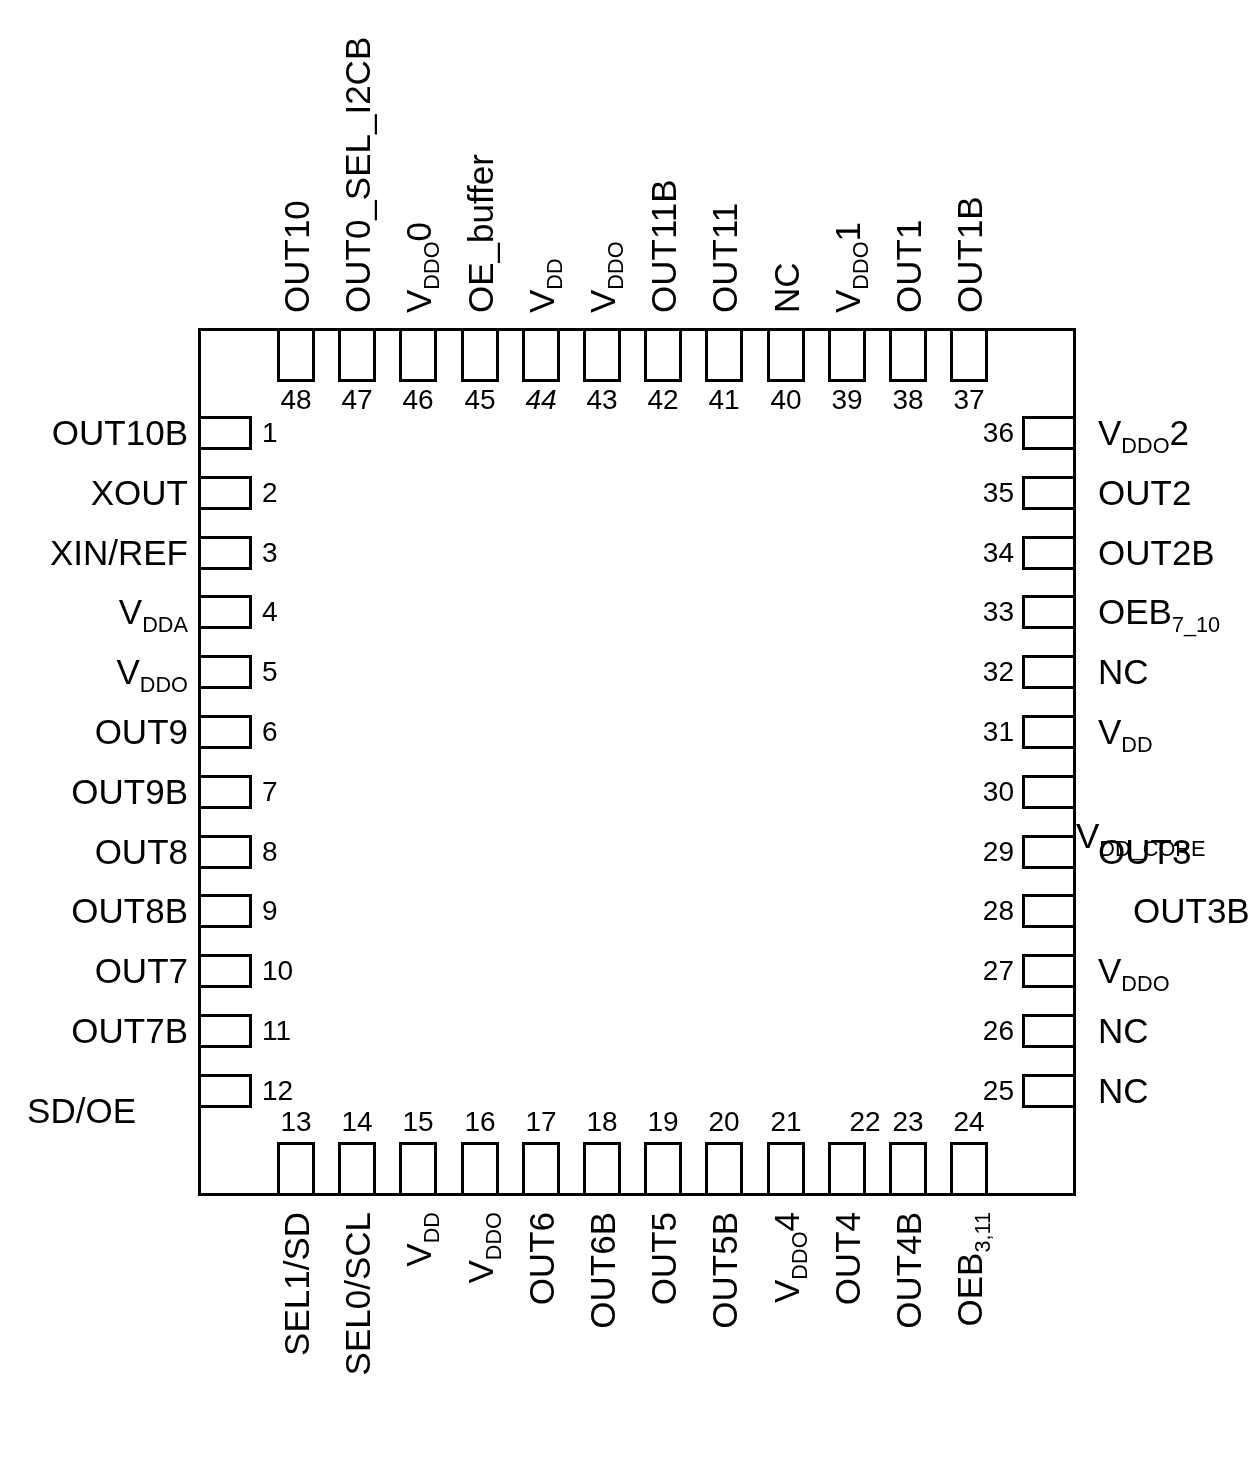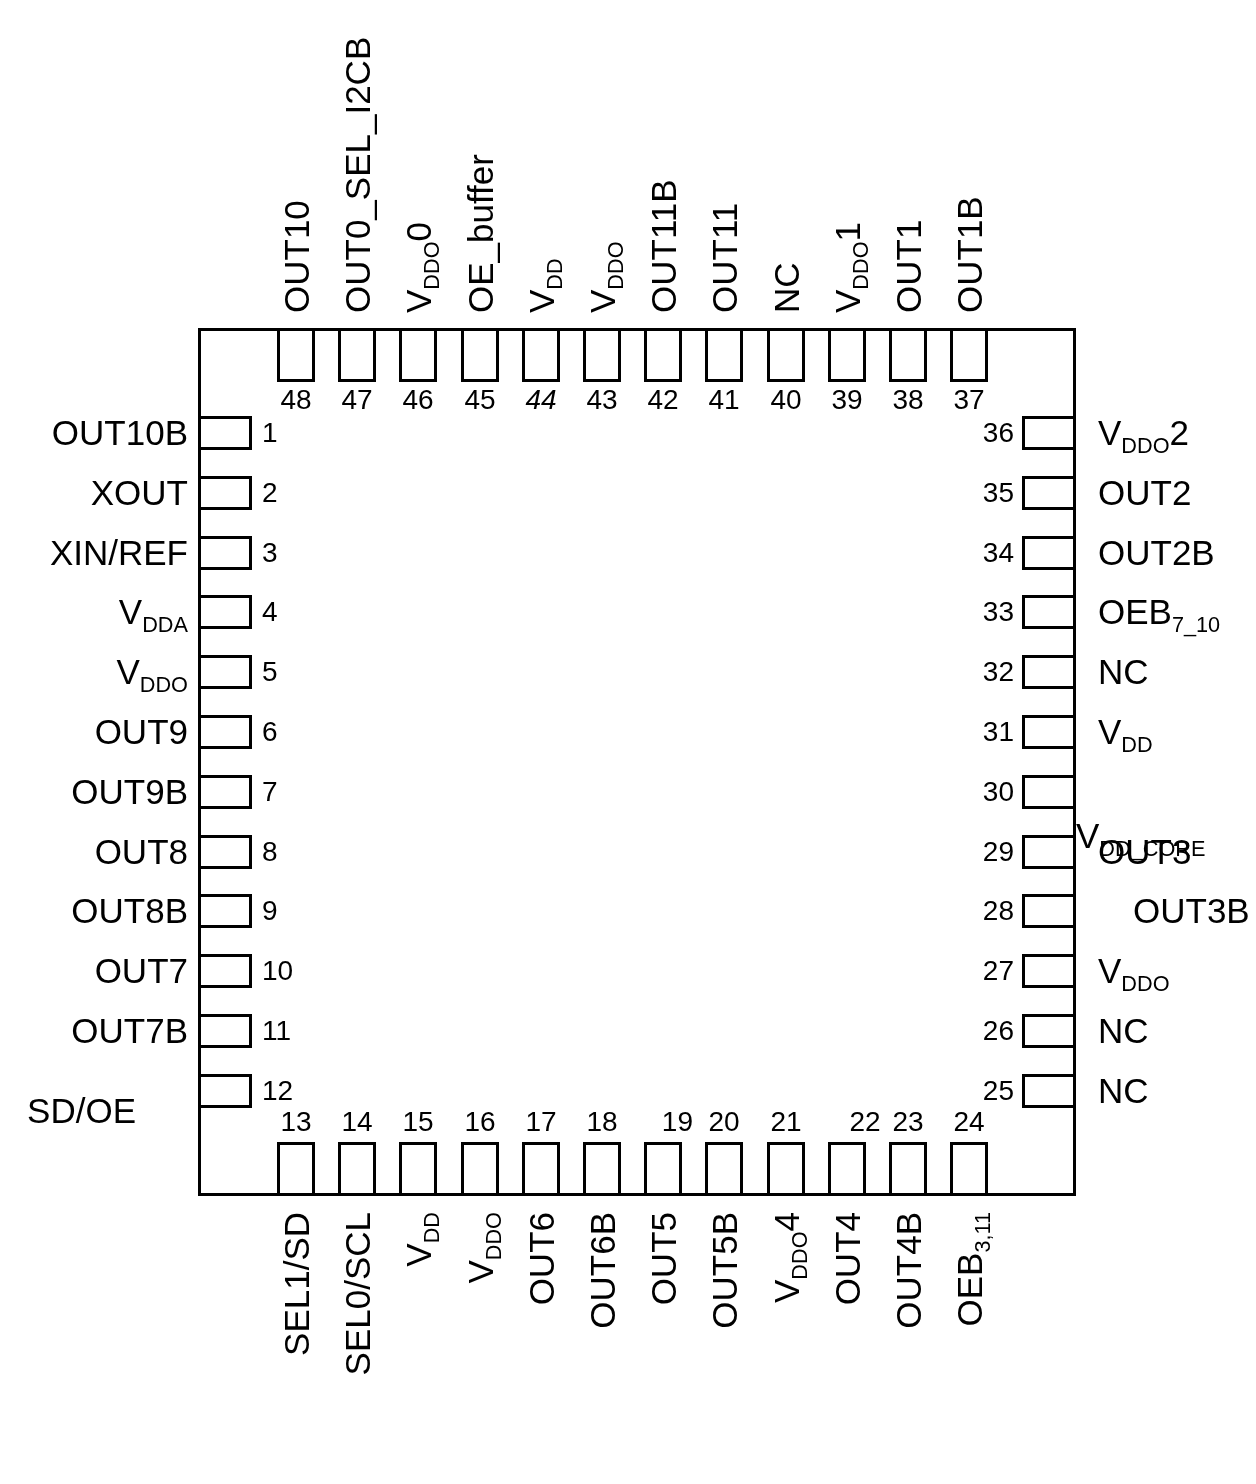--- a/index.html
+++ b/index.html
@@ -130,21 +130,21 @@
       <div class="pin-box pin-box-bottom" style="left: 461px; top: 1142px;"></div>
       <div class="pin-number pin-number-bottom" style="left: 450px; top: 1108px;">16</div>
       <div class="pin-label vlabel vlabel-bottom" style="left: 463px; top: 1212px;"><span>V</span><sub>DDO</sub></div>
       <div class="pin-box pin-box-bottom" style="left: 522px; top: 1142px;"></div>
       <div class="pin-number pin-number-bottom" style="left: 511px; top: 1108px;">17</div>
       <div class="pin-label vlabel vlabel-bottom" style="left: 524px; top: 1212px;"><span>OUT6</span></div>
       <div class="pin-box pin-box-bottom" style="left: 583px; top: 1142px;"></div>
       <div class="pin-number pin-number-bottom" style="left: 572px; top: 1108px;">18</div>
       <div class="pin-label vlabel vlabel-bottom" style="left: 585px; top: 1212px;"><span>OUT6B</span></div>
       <div class="pin-box pin-box-bottom" style="left: 644px; top: 1142px;"></div>
-      <div class="pin-number pin-number-bottom" style="left: 633px; top: 1108px; text-align: right;">19</div>
+      <div class="pin-number pin-number-bottom" style="left: 633px; top: 1108px;">19</div>
       <div class="pin-label vlabel vlabel-bottom" style="left: 646px; top: 1212px;"><span>OUT5</span></div>
       <div class="pin-box pin-box-bottom" style="left: 705px; top: 1142px;"></div>
       <div class="pin-number pin-number-bottom" style="left: 694px; top: 1108px;">20</div>
       <div class="pin-label vlabel vlabel-bottom" style="left: 707px; top: 1212px;"><span>OUT5B</span></div>
       <div class="pin-box pin-box-bottom" style="left: 767px; top: 1142px;"></div>
       <div class="pin-number pin-number-bottom" style="left: 756px; top: 1108px;">21</div>
       <div class="pin-label vlabel vlabel-bottom" style="left: 769px; top: 1212px;"><span>V</span><sub>DDO</sub><span>4</span></div>
       <div class="pin-box pin-box-bottom" style="left: 828px; top: 1142px;"></div>
       <div class="pin-number pin-number-bottom" style="left: 835px; top: 1108px;">22</div>
       <div class="pin-label vlabel vlabel-bottom" style="left: 830px; top: 1212px;"><span>OUT4</span></div>

